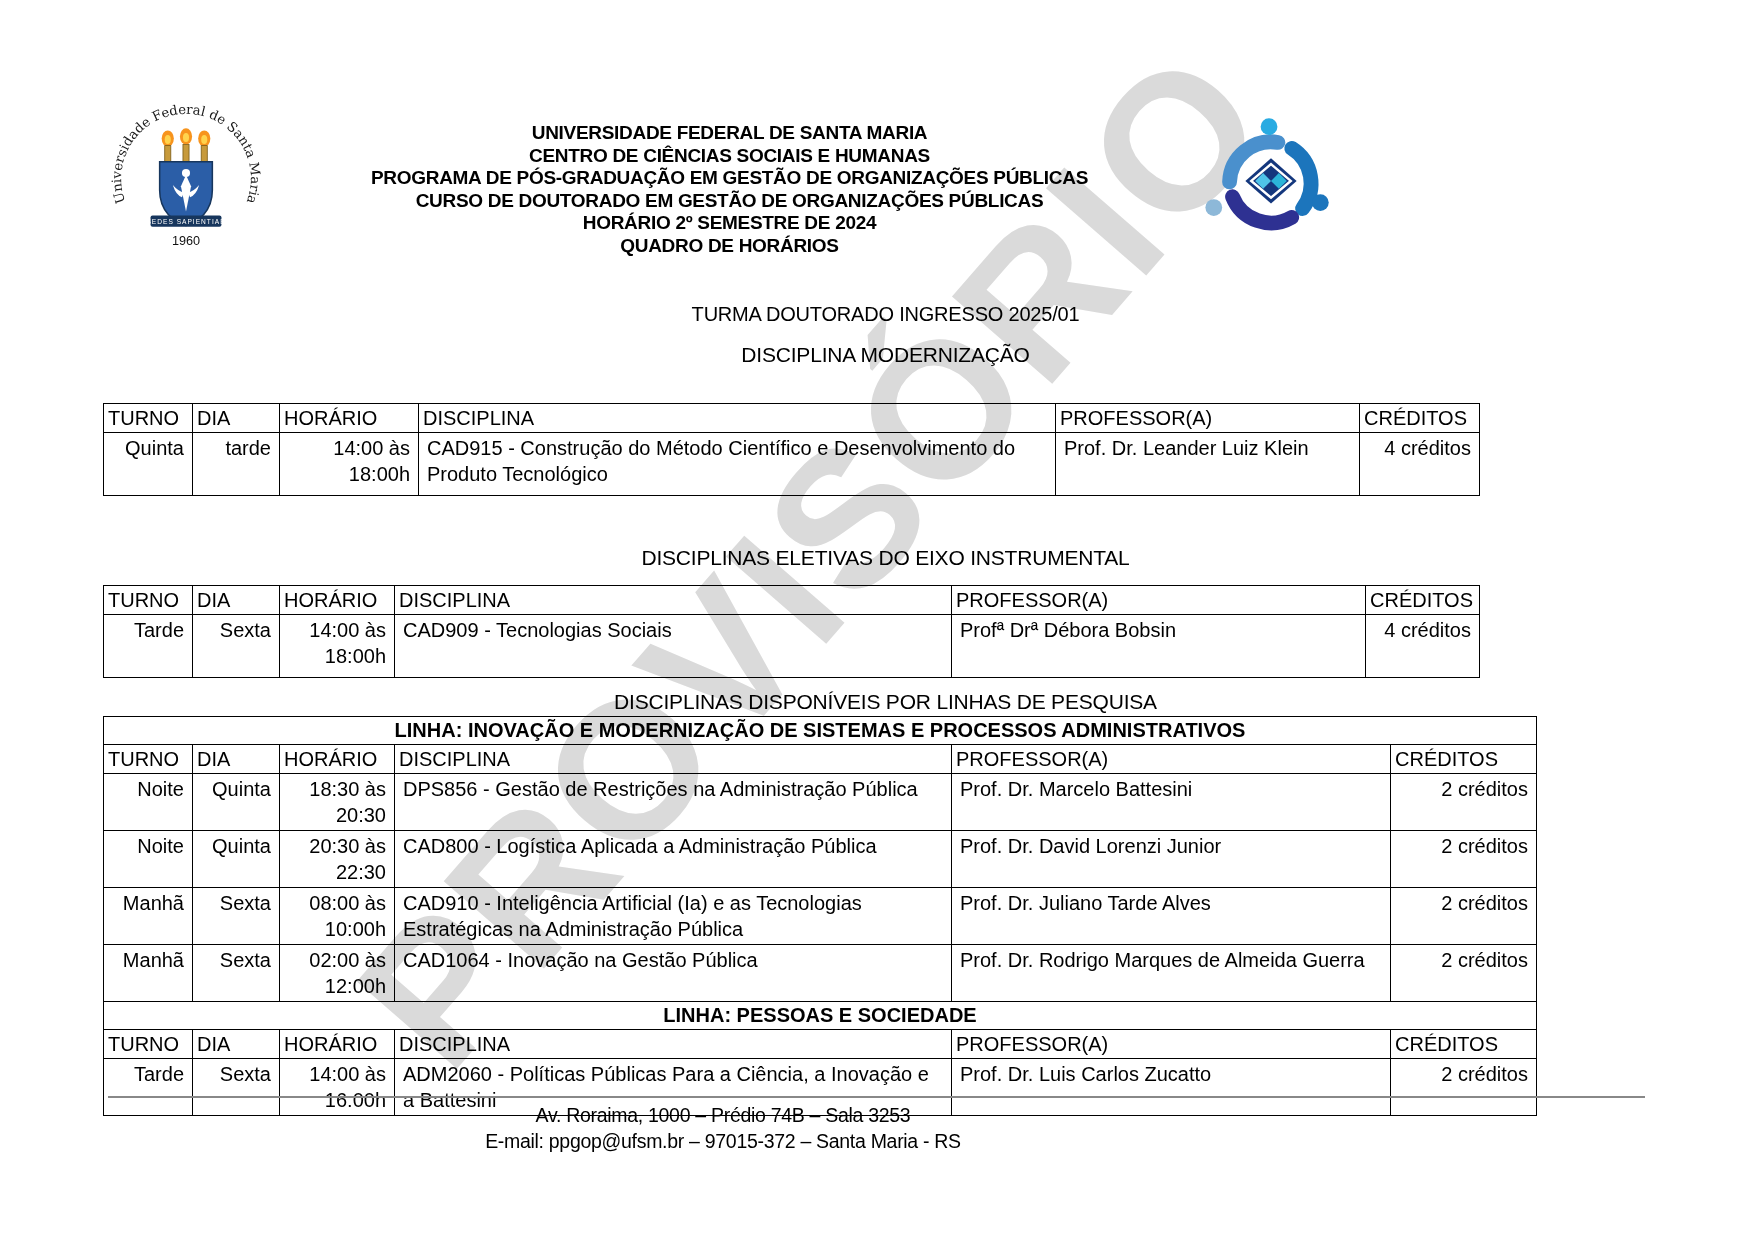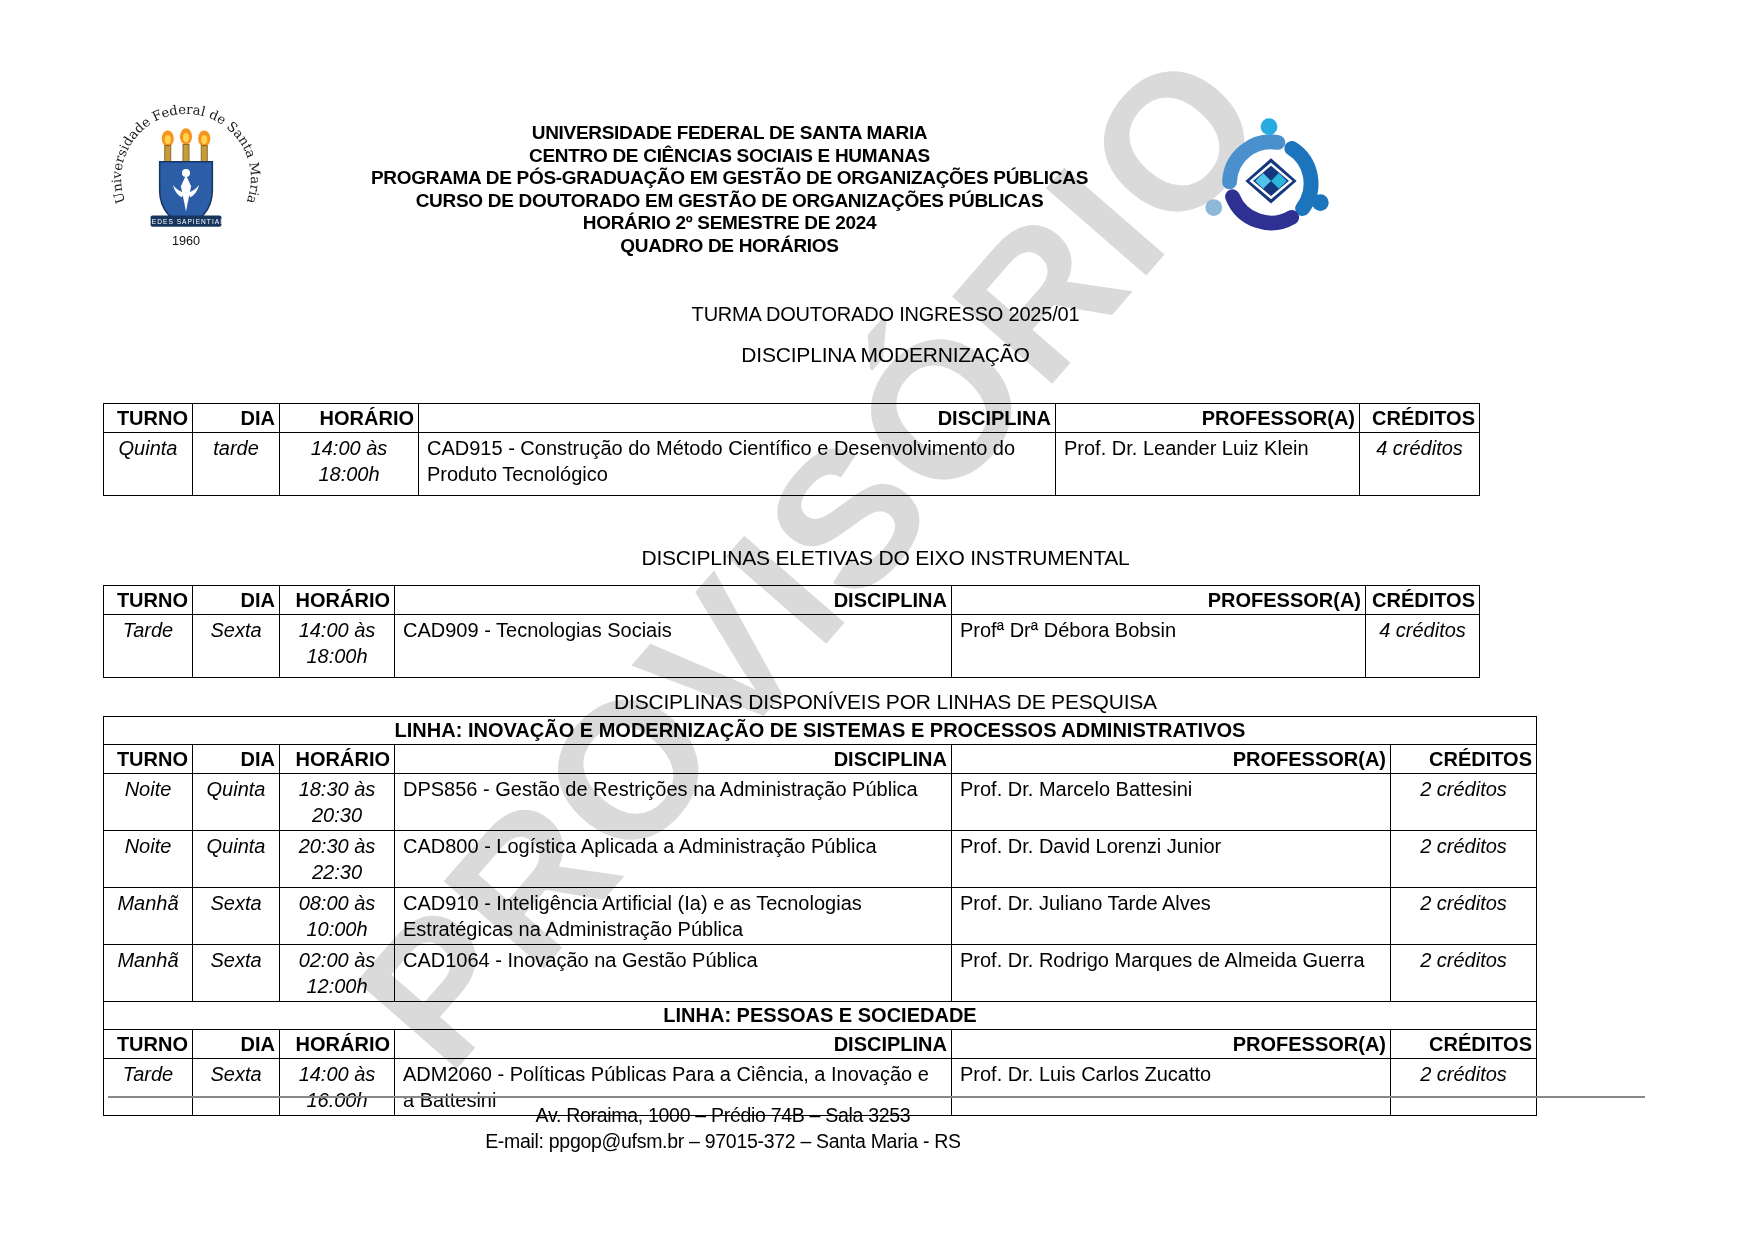--- a/index.html
+++ b/index.html
@@ -40,30 +40,30 @@
     position:absolute; left:103px; border-collapse:collapse; table-layout:fixed;
     font-size:20px; background:transparent;
   }
   .t1 { top:403px; }
   .t2 { top:585px; }
   .t3 { top:716px; }
   table.sched th, table.sched td {
     border:1.5px solid #000; vertical-align:top; overflow:hidden;
   }
   table.sched th {
-    font-weight:bold; text-align:right; height:28px; line-height:28px; padding:0 4px;
+    font-weight:normal; text-align:left; height:28px; line-height:28px; padding:0 4px;
   }
   table.sched td { padding:2px 8px; line-height:26px; }
   .t3 td { line-height:24px; }
   tr.r58 td { height:58px; }
   tr.r52 td { height:52px; }
   tr.linha td {
     font-weight:bold; text-align:center; height:27px; line-height:27px; padding:0 4px;
   }
-  .c { text-align:center;font-style:italic; }
+  .c { text-align:right; }
   .l { text-align:left;margin-top:16px; }
   .pre { white-space:pre-line; }
 
   .rule {
     position:absolute; top:1096px; left:108px; width:1537px;
     border-top:2px solid #888;
   }
   .footer {
     position:absolute; top:1102px; left:0; width:1446px; text-align:center;
     font-size:19.5px; line-height:26px; letter-spacing:-0.3px;

